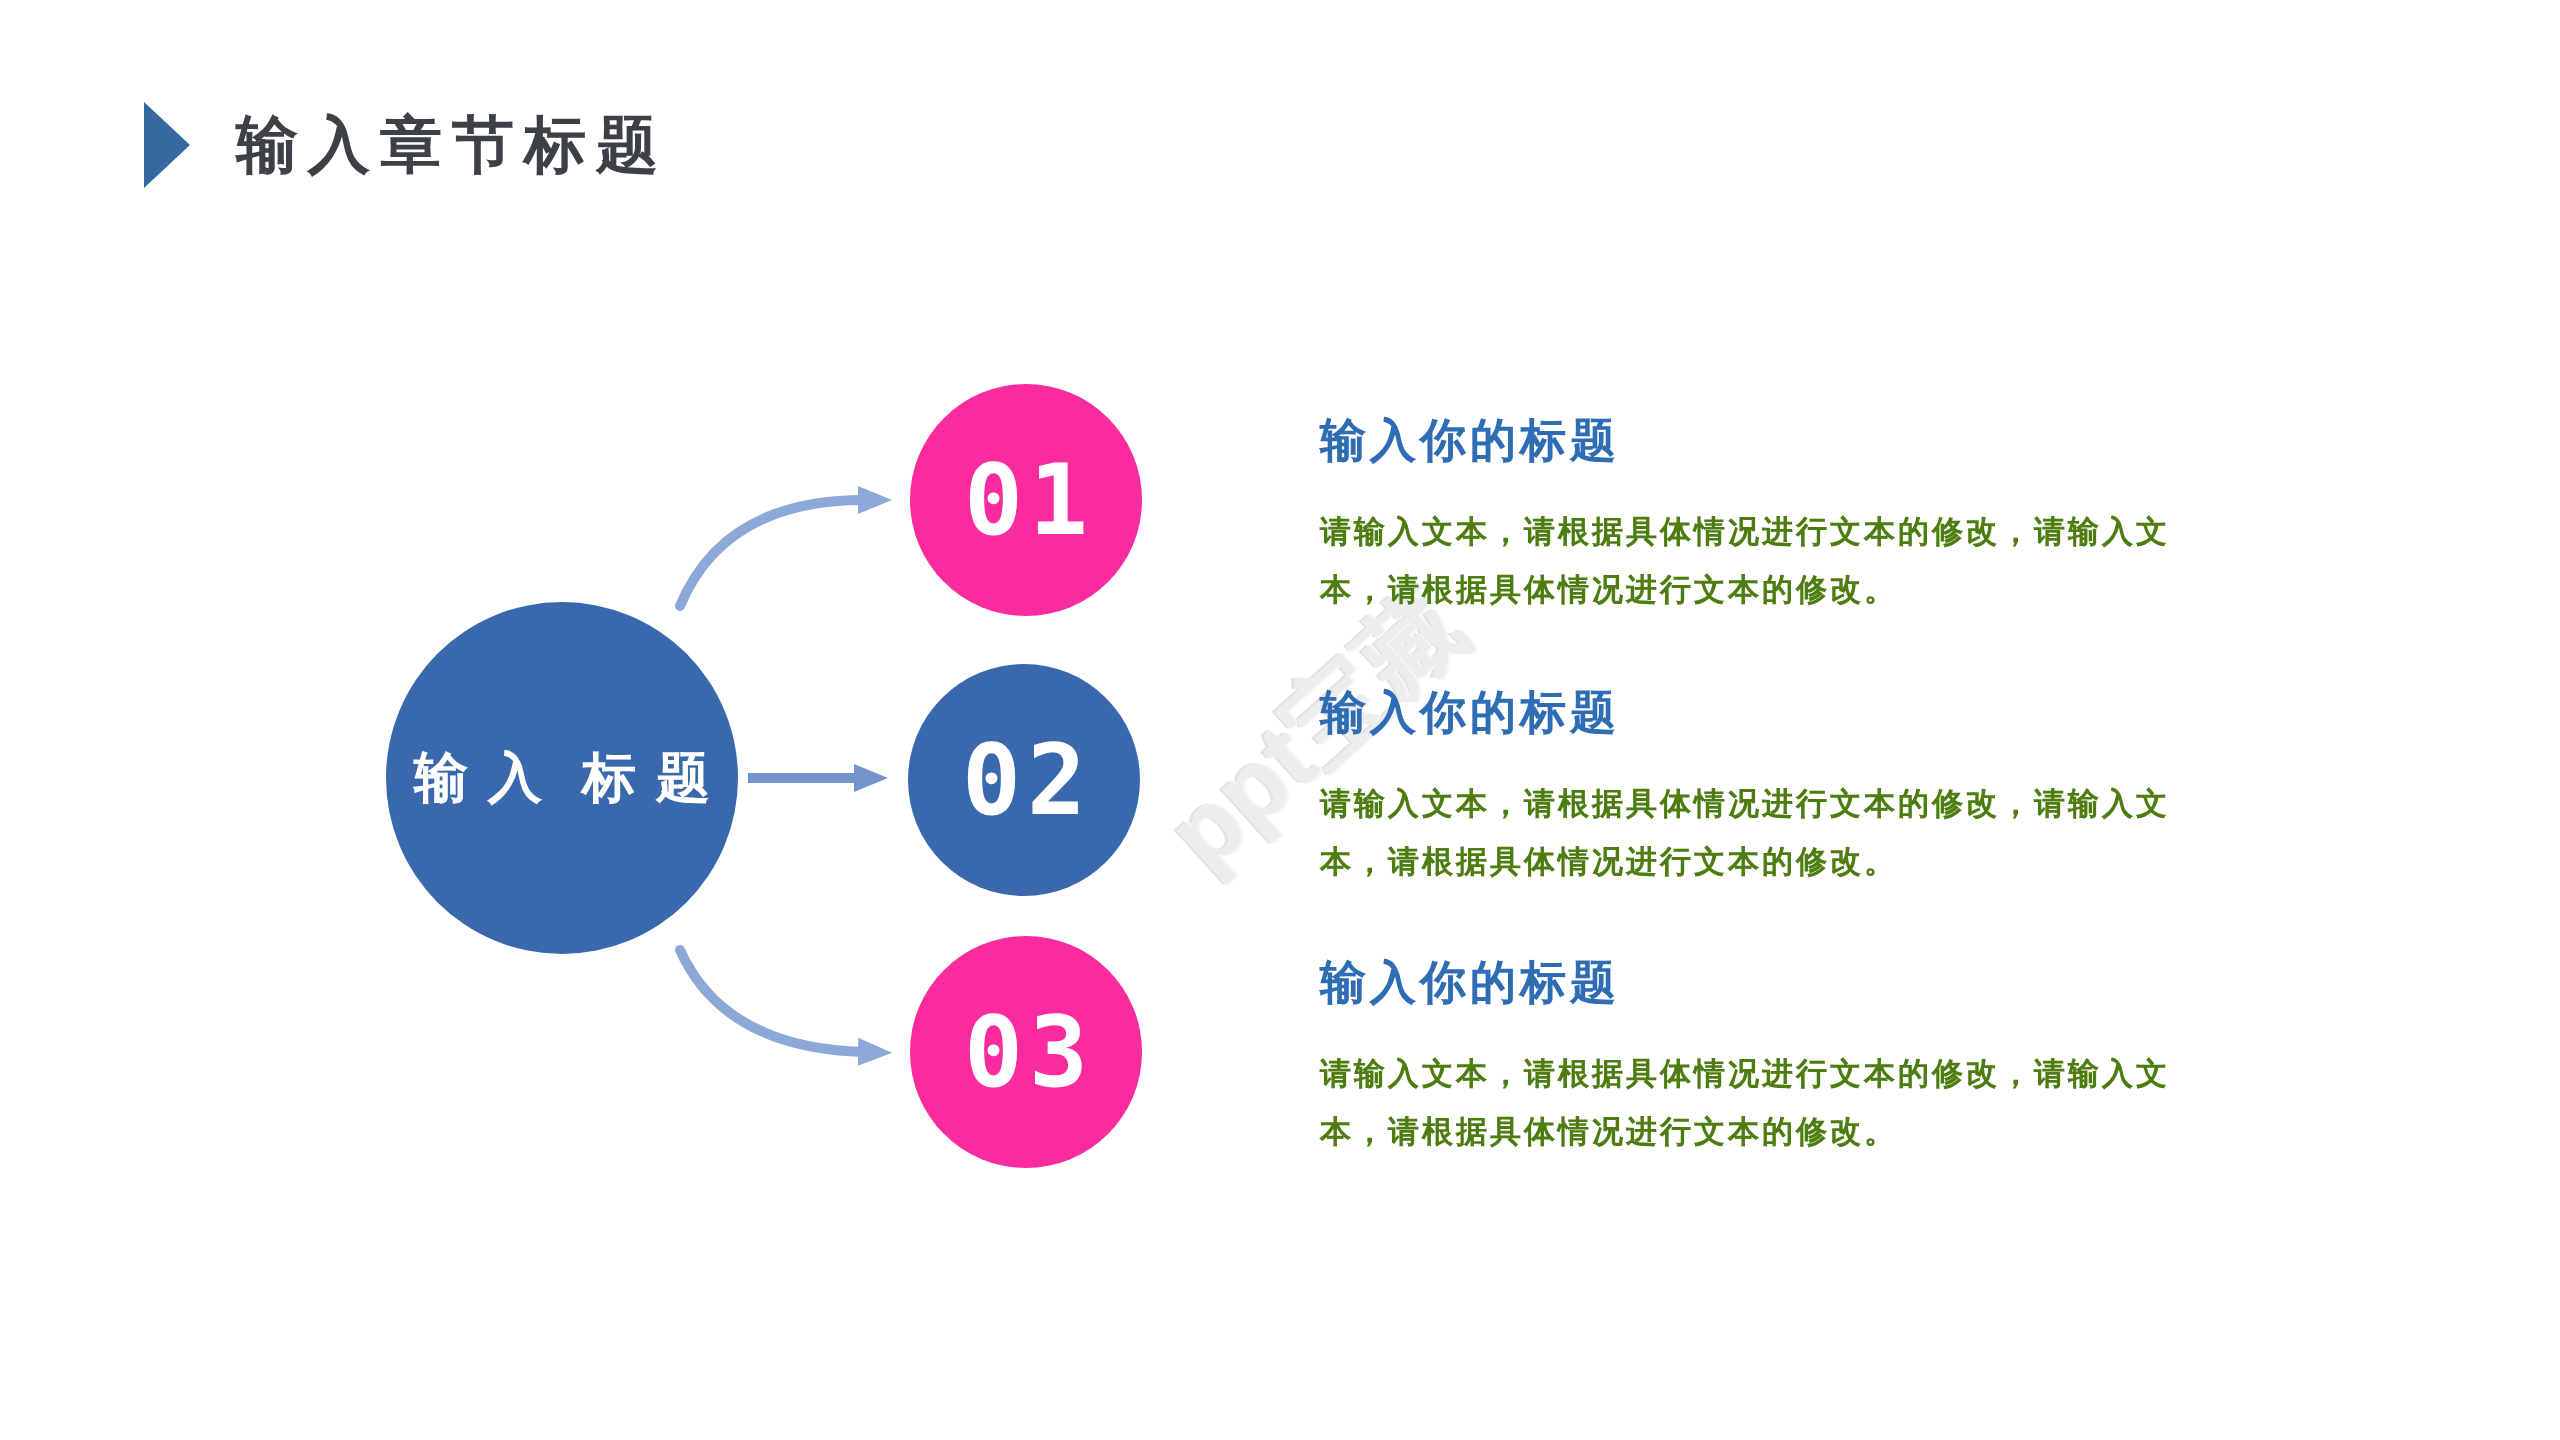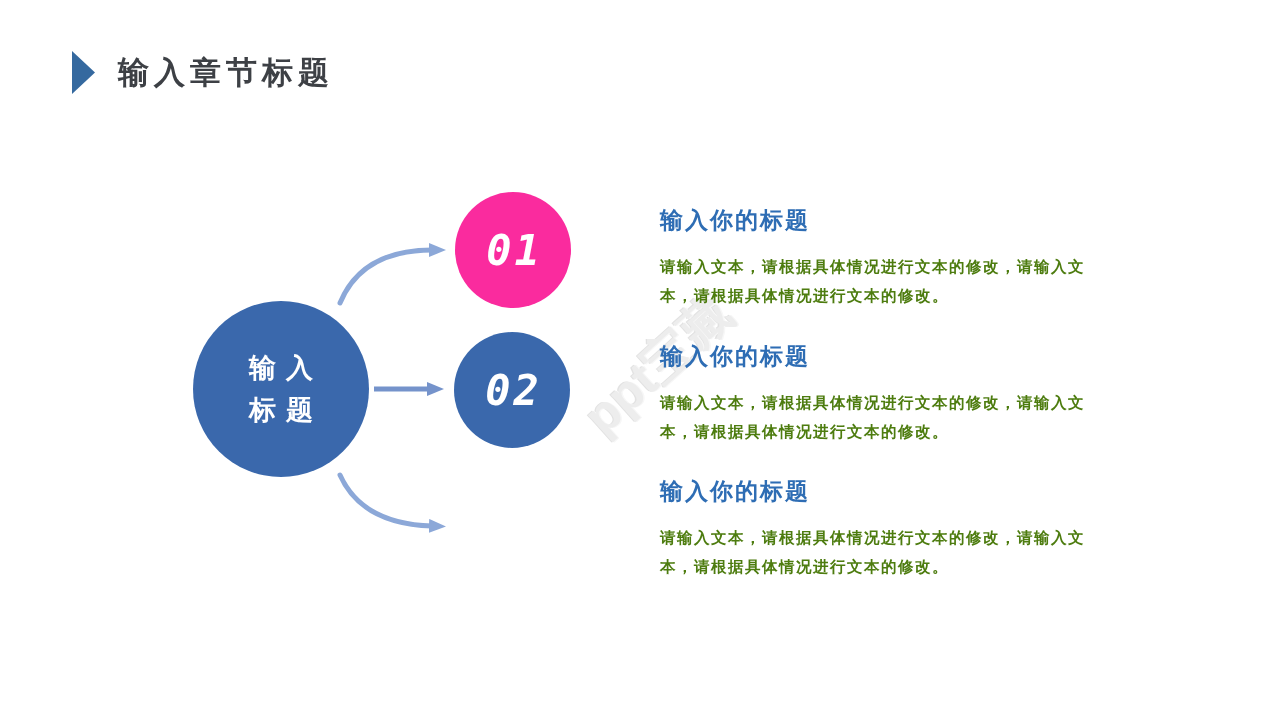--- a/index.html
+++ b/index.html
@@ -15,37 +15,37 @@
     clip-path:polygon(0 0,100% 50%,0 100%);
   }
   .header-title{
     position:absolute;left:118px;top:52px;
     font-size:31px;font-weight:bold;color:#3d4045;letter-spacing:5px;
   }
   
   .big-circle{
     position:absolute;left:193px;top:301px;width:176px;height:176px;
     border-radius:50%;background:#3a68ac;
-    display:flex;flex-direction:column;align-items:center;justify-content:center;
+    display:flex;flex-direction:row;align-items:center;justify-content:center;
     z-index:2;
   }
   .big-circle .line{
     color:#ffffff;font-size:27px;font-weight:bold;letter-spacing:10px;
     padding-left:10px;line-height:42px;
   }
   .num-circle{
     position:absolute;width:116px;height:116px;border-radius:50%;
     display:flex;align-items:center;justify-content:center;z-index:2;
   }
   .num-circle.pink{background:#fa2b9e;}
   .num-circle.blue{background:#3a68ac;align-items:center;}
   .num-circle .num{
-    color:#ffffff;font-size:42px;font-weight:bold;
+    color:#ffffff;font-size:49px;font-weight:bold;
     font-family:"DejaVu Sans Mono","Liberation Mono",monospace;
-    letter-spacing:3px;padding-left:3px;font-style:italic;
+    letter-spacing:3px;padding-left:3px;
   }
   #circle-1{left:455px;top:192px;}
   #circle-2{left:454px;top:332px;}
   #circle-3{left:455px;top:468px;}
   .arrows{position:absolute;left:0;top:0;width:1280px;height:720px;z-index:1;pointer-events:none;}
   
   .text-block{position:absolute;left:660px;width:445px;z-index:2;}
   #block-1{top:205px;}
   #block-2{top:341px;}
   #block-3{top:476px;}
@@ -101,20 +101,23 @@
     <div class="line">输入</div>
     <div class="line">标题</div>
   </div>
 
   <div id="circle-1" class="num-circle pink">
     <span class="num">01</span>
   </div>
   <div id="circle-2" class="num-circle blue">
     <span class="num">02</span>
   </div>
+  <div id="circle-3" class="num-circle pink">
+    <span class="num">03</span>
+  </div>
 
   <div id="block-1" class="text-block">
     <p class="block-title">输入你的标题</p>
     <p class="block-body">请输入文本，请根据具体情况进行文本的修改，请输入文本，请根据具体情况进行文本的修改。</p>
   </div>
   <div id="block-2" class="text-block">
     <p class="block-title">输入你的标题</p>
     <p class="block-body">请输入文本，请根据具体情况进行文本的修改，请输入文本，请根据具体情况进行文本的修改。</p>
   </div>
   <div id="block-3" class="text-block">

